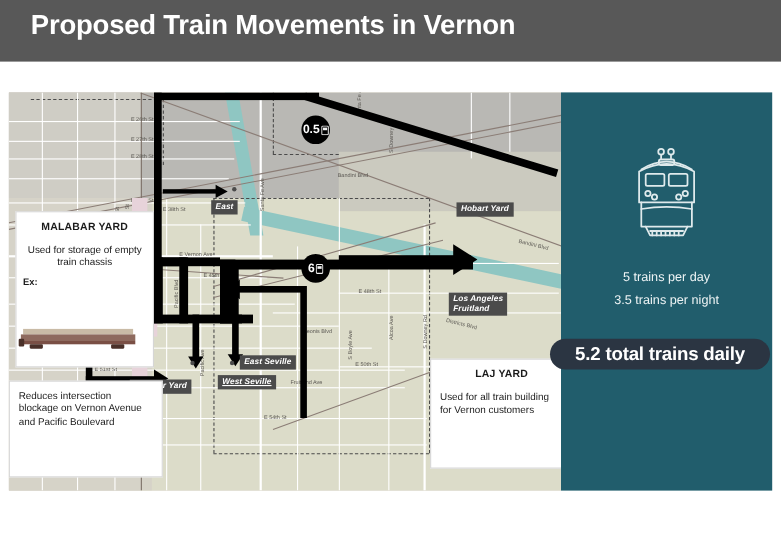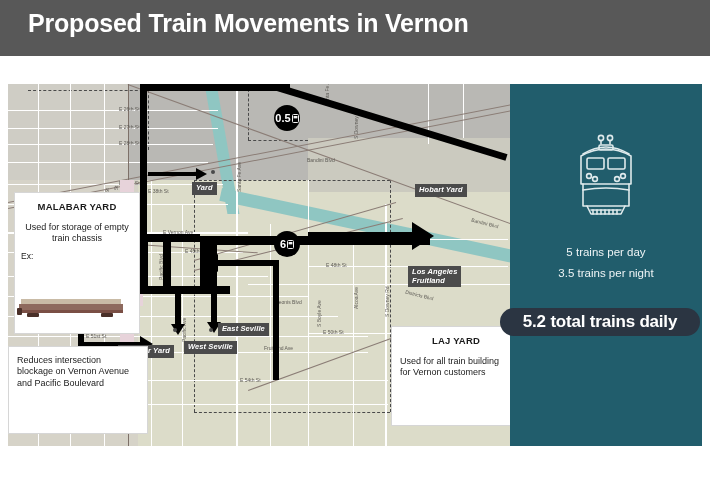--- a/index.html
+++ b/index.html
@@ -77,21 +77,21 @@
   
   .callout{
     position:absolute;background:#ffffff;border:1px solid #d6d6d6;
     color:#1b1b1b;box-shadow:0 0 0 0 rgba(0,0,0,0);
   }
   .callout .ttl{
     font-size:9.5px;font-weight:bold;text-align:center;
     letter-spacing:.2px;
   }
   .callout .body{font-size:9px;line-height:1.25;}
-  .callout .ex{font-size:8.5px;font-weight:normal;}
+  .callout .ex{font-size:8.5px;font-weight:bold;}
 
   
   .flatcar{position:absolute;}
   .fc-deck{position:absolute;background:#8e6a5e;}
   .fc-deck2{position:absolute;background:#c9bba6;}
   .fc-side{position:absolute;background:#7a4f45;}
   .fc-wheel{position:absolute;background:#4a3029;border-radius:1px;}
 
   
   .stats{
@@ -281,29 +281,29 @@
         <svg class="tr" width="7" height="9" viewBox="0 0 7 9">
           <rect x="0.5" y="0.5" width="6" height="8" rx="1" fill="none" stroke="#fff" stroke-width="1"></rect>
           <rect x="1.6" y="2" width="3.8" height="2.4" fill="#fff"></rect>
         </svg>
       </div>
 
       <div class="map-dot" style="left:203px;top:86px;"></div>
       <div class="map-dot" style="left:165px;top:244px;"></div>
       <div class="map-dot" style="left:201px;top:244px;"></div>
 
-      <div class="pill" style="left:184px;top:98px;">Yard</div>
+      <div class="pill" style="left:184px;top:98px;">East</div>
       <div class="pill" style="left:407px;top:100px;">Hobart Yard</div>
       <div class="pill two" style="left:400px;top:182px;">
         <div>Los Angeles</div>
         <div>Fruitland</div>
       </div>
       <div class="pill" style="left:110px;top:261px;">Malabar Yard</div>
       <div class="pill" style="left:210px;top:239px;">East Seville</div>
-      <div class="pill" style="left:176px;top:257px;">West Seville</div>
+      <div class="pill" style="left:190px;top:257px;text-decoration:underline;">West Seville</div>
 
       <div class="callout" style="left:6px;top:108px;width:112px;height:132px;padding:8px 6px 0;">
         <div class="ttl">MALABAR YARD</div>
         <div class="body" style="text-align:center;margin-top:10px;">Used for storage of empty train chassis</div>
         <div class="ex" style="margin-top:6px;">Ex:</div>
 
         <div class="flatcar" style="left:2px;top:102px;width:108px;height:26px;">
           <div class="fc-deck2" style="left:4px;top:4px;width:100px;height:5px;"></div>
           <div class="fc-deck" style="left:2px;top:9px;width:104px;height:6px;"></div>
           <div class="fc-side" style="left:2px;top:15px;width:104px;height:3px;"></div>

